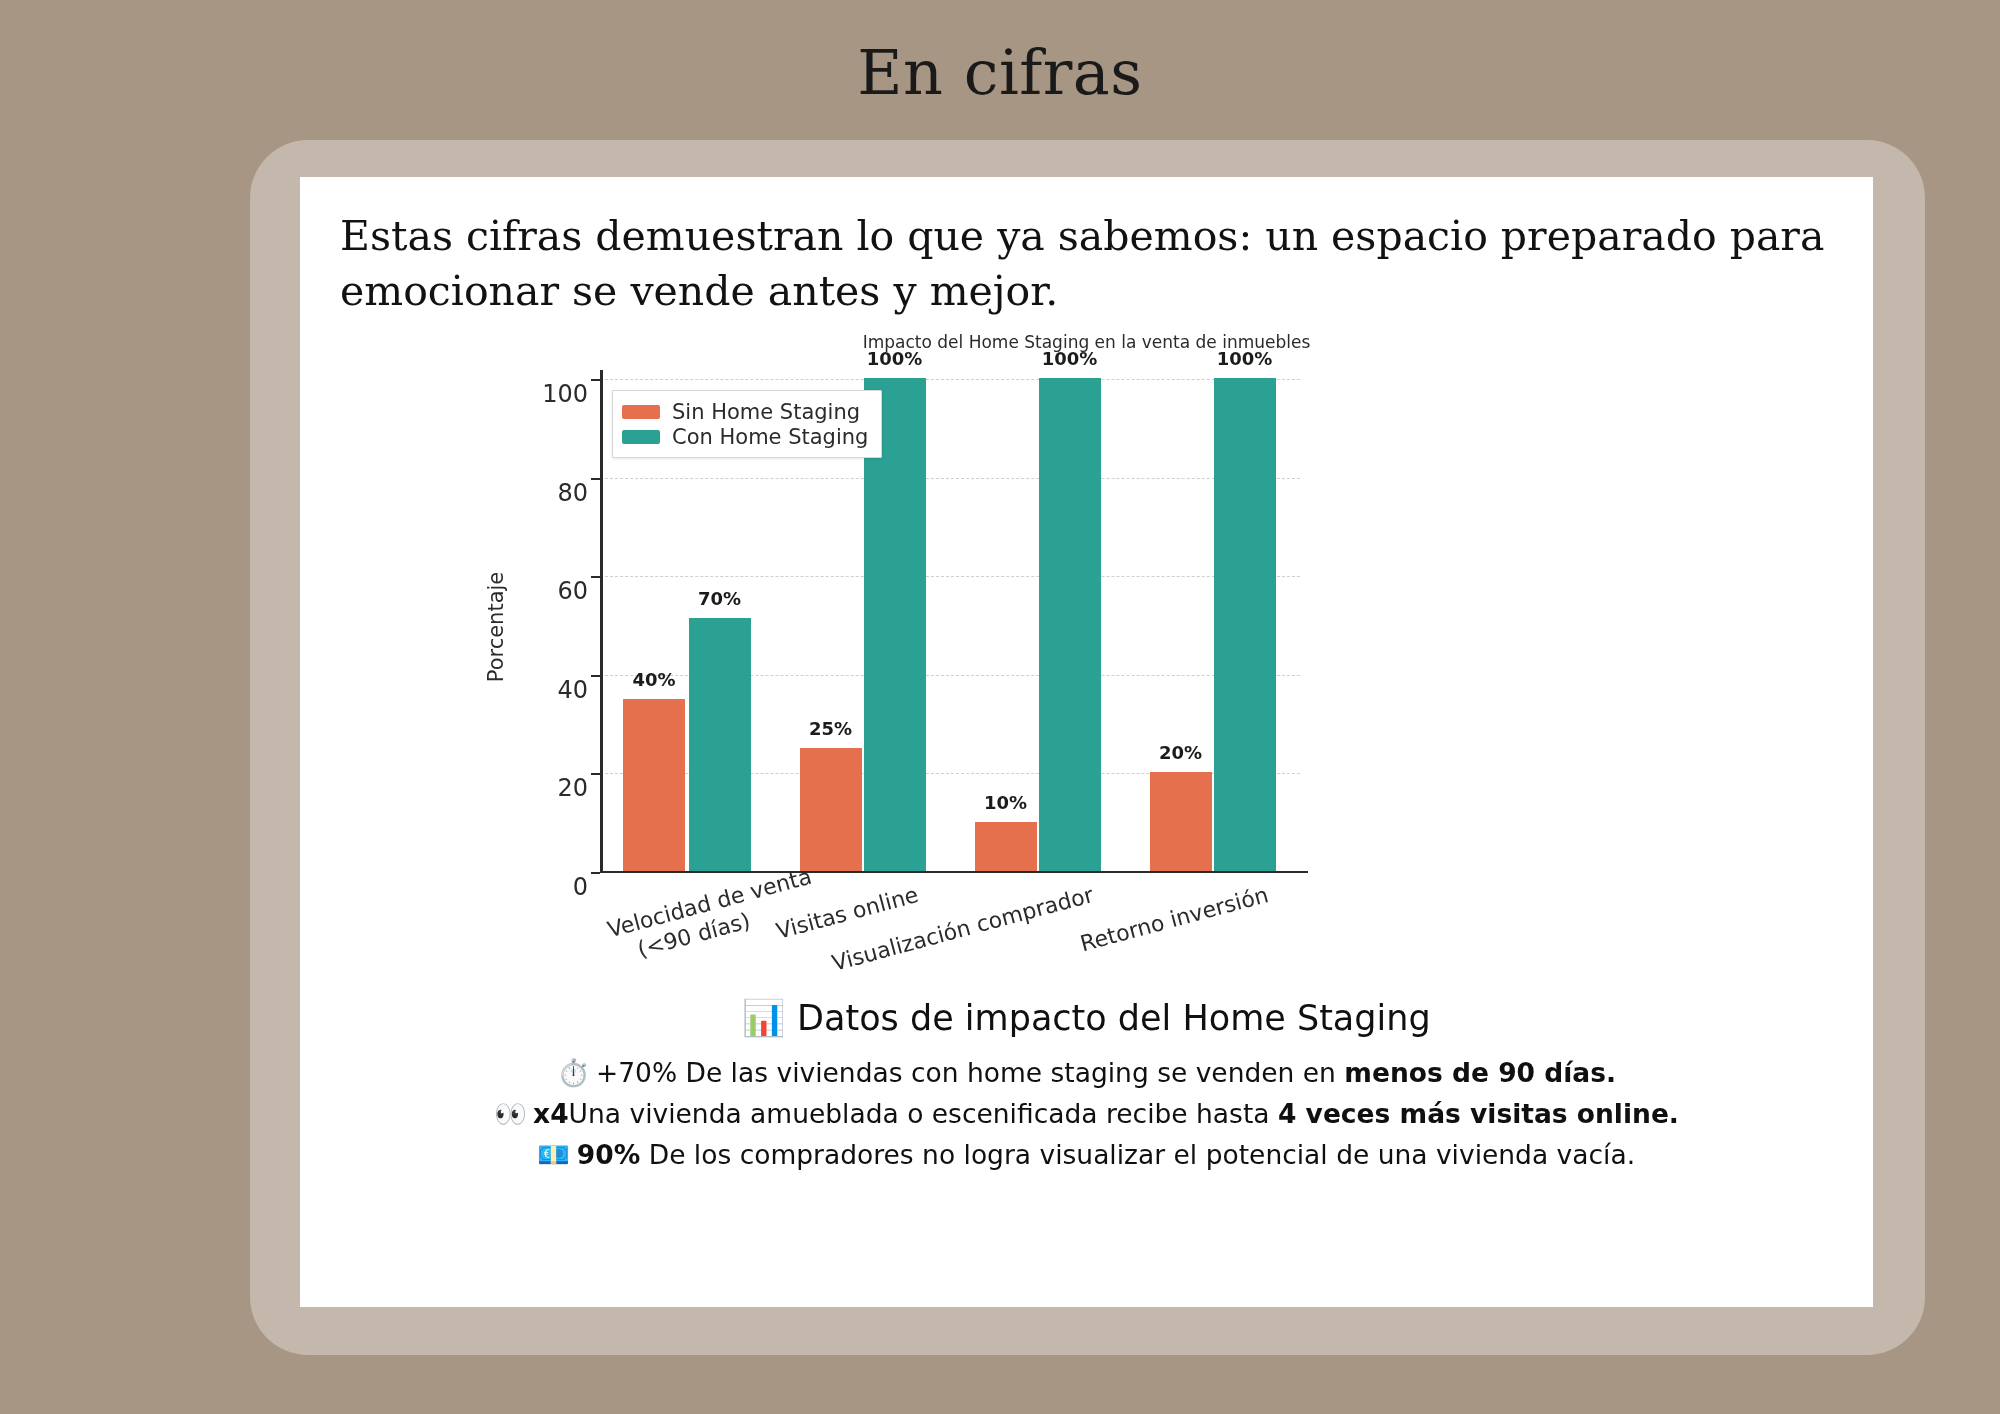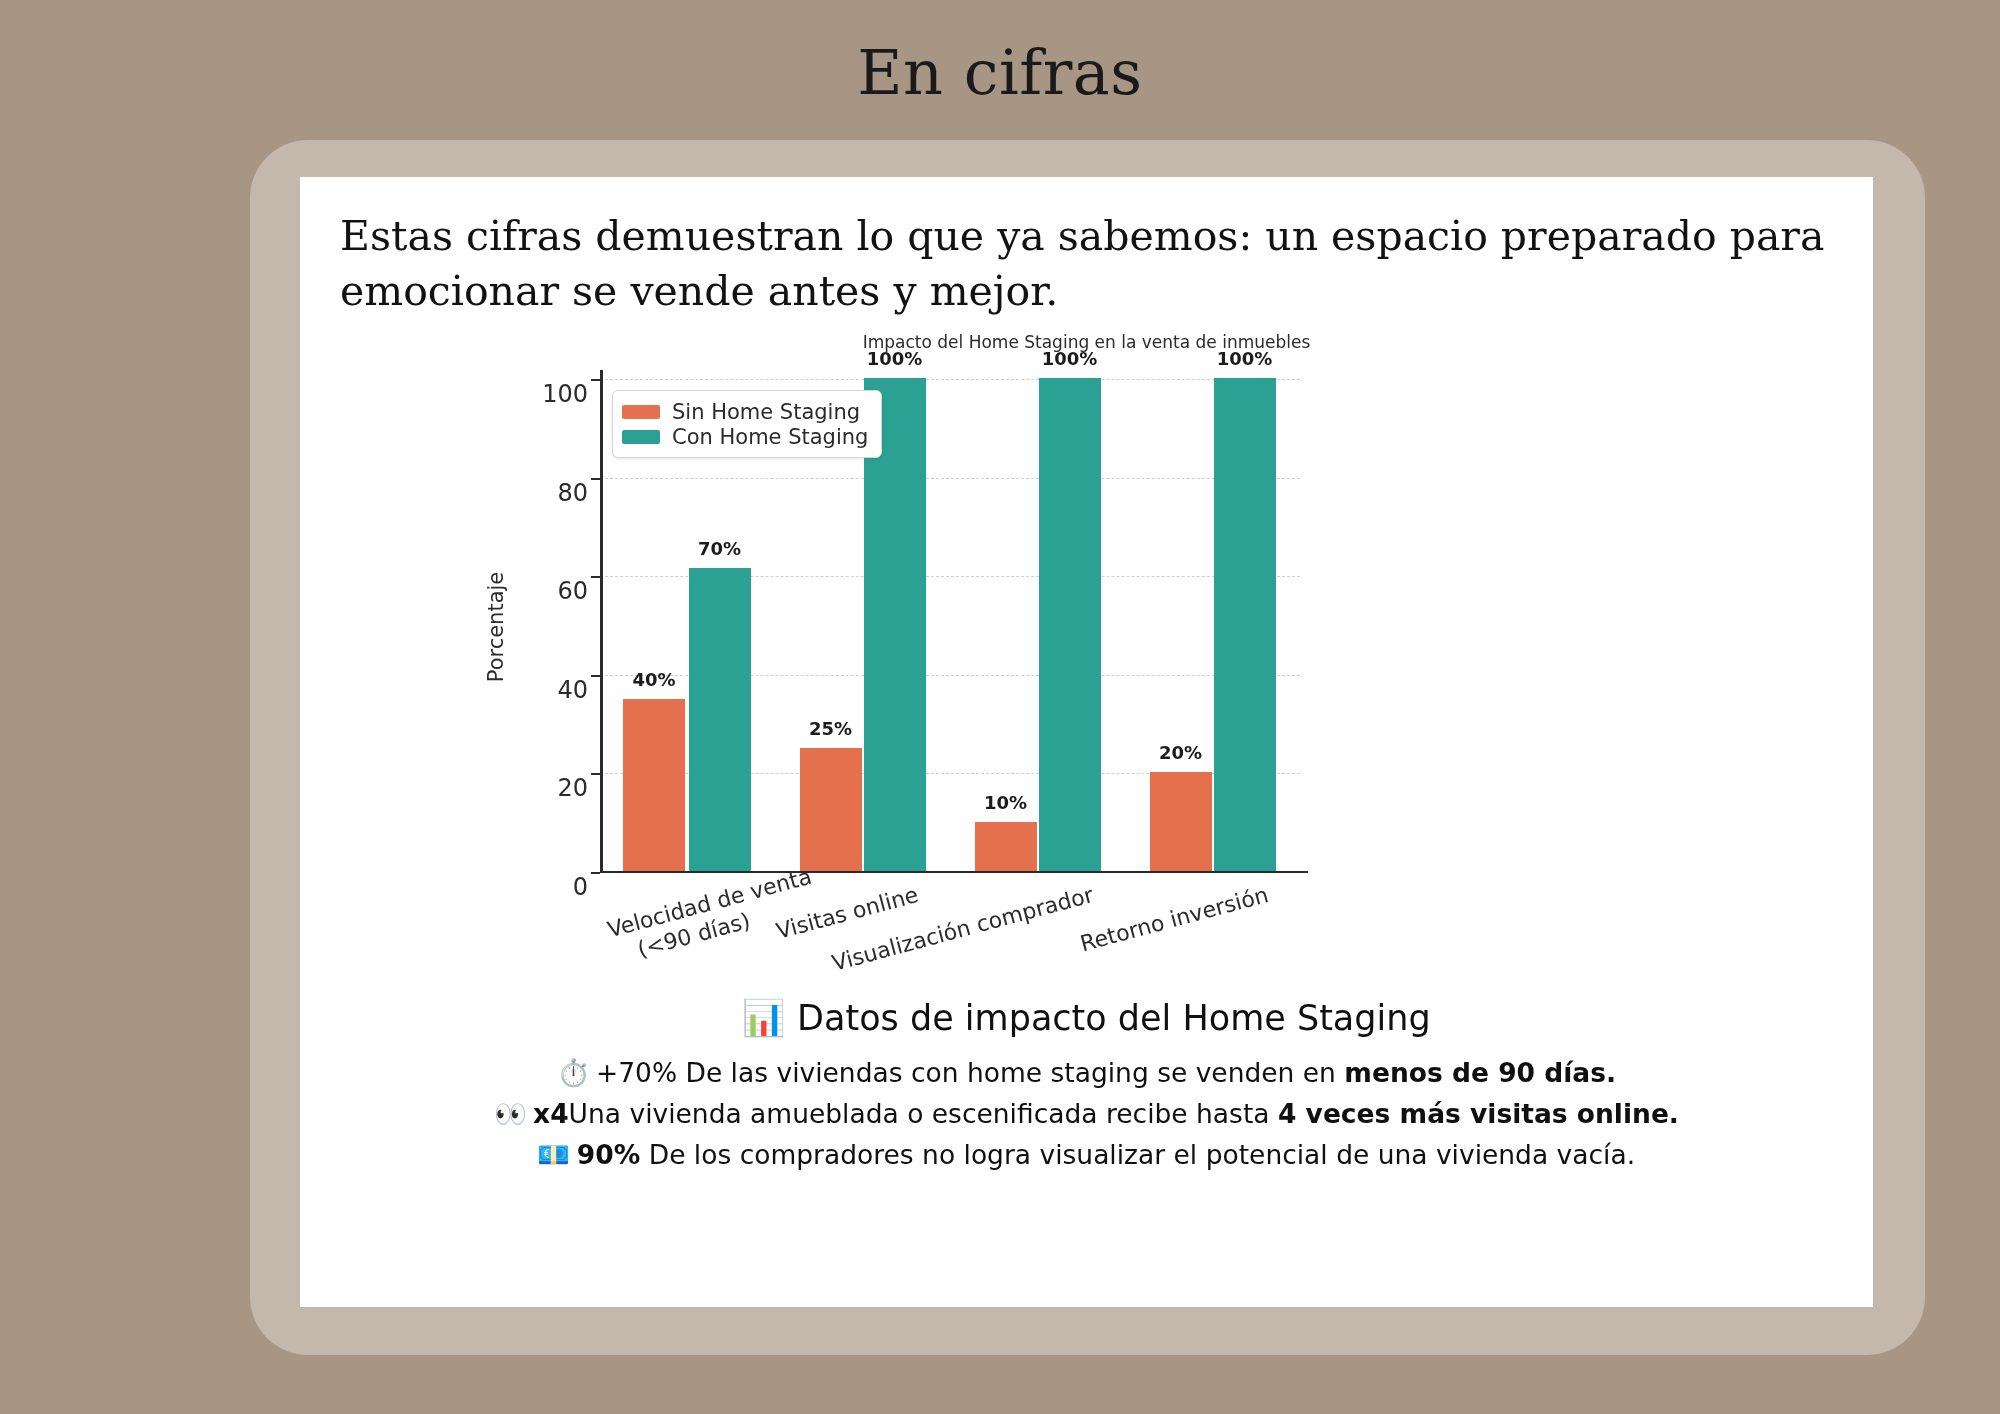--- a/index.html
+++ b/index.html
@@ -135,21 +135,21 @@
     line-height: 1.22;
     white-space: pre;
   }
 
   
   .legend {
     position: absolute;
     left: 12px; top: 10px;
     background: #ffffff;
     border: 1.4px solid #d6d6d6;
-    border-radius: 6px;
+    border-radius: 1px;
     padding: 8px 13px 8px 9px;
     box-shadow: 0 1px 3px rgba(0,0,0,0.10);
   }
   .legend-row { display: flex; align-items: center; height: 25px; }
   .legend-swatch {
     width: 38px; height: 14px; border-radius: 2px; margin-right: 12px;
   }
   .legend-swatch.sin { background: #e5704e; }
   .legend-swatch.con { background: #2aa193; }
   .legend-text { font-size: 21px; color: #2b2b2b; white-space: nowrap; }
@@ -211,21 +211,21 @@
           <div class="ytick-label" style="bottom: 394.4px; top: 98.6px;">80</div>
           <div class="ytick-mark" style="top: 98.6px;"></div>
           <div class="ytick-label" style="bottom: 493px; top: 0px;">100</div>
           <div class="ytick-mark" style="top: 0px;"></div>
         </div>
       <div class="ylabel">Porcentaje</div>
       <div id="bars-layer">
           <div class="bar sin" style="width: 62px; height: 172px; left: 23px;">
             <span class="bar-value">40%</span>
           </div>
-          <div class="bar con" style="width: 62px; height: 303px; left: 88.5px;">
+          <div class="bar con" style="width: 62px; height: 253px; left: 88.5px;">
             <span class="bar-value">70%</span>
           </div>
           <div class="bar sin" style="width: 62px; height: 123.25px; left: 199.5px;">
             <span class="bar-value">25%</span>
           </div>
           <div class="bar con" style="width: 62px; height: 493px; left: 263.5px;">
             <span class="bar-value">100%</span>
           </div>
           <div class="bar sin" style="width: 62px; height: 49.3px; left: 374.5px;">
             <span class="bar-value">10%</span>

